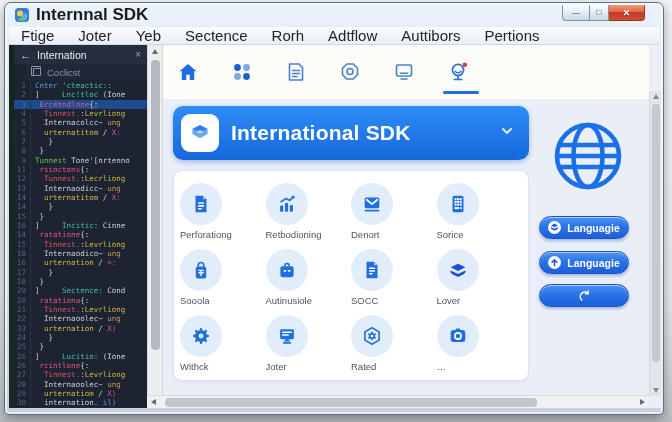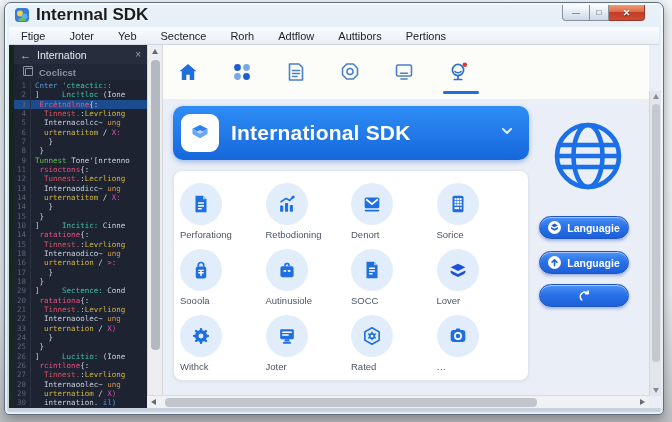--- a/index.html
+++ b/index.html
@@ -16,33 +16,33 @@
   .win-title{font-size:17px;font-weight:600;color:#1b1b1b;text-shadow:0 1px 0 rgba(255,255,255,.7);}
   .win-controls{position:absolute;right:18px;top:2px;display:flex;}
   .wbtn{height:16px;border:1px solid #87909c;border-top:none;display:flex;align-items:center;justify-content:center;
     font-size:8px;color:#333;background:linear-gradient(180deg,#fbfdff,#ccd9e8);}
   .wbtn.min{width:28px;border-radius:0 0 0 4px;}
   .wbtn.max{width:19px;border-left:none;}
   .wbtn.close{width:36px;border-left:none;border-radius:0 0 4px 0;border-color:#96372a;
     background:linear-gradient(180deg,#ef9d72 0%,#dd6a4b 45%,#c23c28 50%,#cf4c30 100%);color:#fff;font-weight:bold;font-size:9px;text-shadow:0 1px 1px rgba(0,0,0,.45);}
   
   .menubar{position:absolute;left:4px;top:24px;right:4px;height:18px;display:flex;align-items:center;gap:0;
-    background:linear-gradient(180deg,#fafcfe,#e9eff6);border-bottom:1px solid #cfd7e0;font-size:11px;color:#20242a;}
+    background:linear-gradient(180deg,#fafcfe,#e9eff6);border-bottom:1px solid #cfd7e0;font-size:15px;color:#20242a;}
   .menu-item{padding:0 12px;cursor:default;}
   
   .content{position:absolute;left:4px;top:42px;width:652px;height:363px;background:#e9eef7;overflow:hidden;}
   
   .editor{position:absolute;left:0;top:0;width:138px;height:363px;background:#1d2330;overflow:hidden;}
   .editor-strip{position:absolute;left:0;top:0;width:5px;height:100%;background:linear-gradient(180deg,#14251c,#1a2a22);}
   .ed-head{position:absolute;left:5px;right:0;top:0;height:19px;background:#262e3e;display:flex;align-items:center;
     color:#e6ebf3;font-size:10.5px;padding:0 6px;}
   .ed-head .back{margin-right:6px;color:#c9d2de;font-size:11px;}
   .ed-head .close-x{margin-left:auto;color:#9aa3b2;font-size:10px;}
-  .ed-sub{position:absolute;left:9px;right:0;top:19px;height:16px;display:flex;align-items:center;gap:6px;
-    color:#8a93a6;font-size:9.5px;padding:0 7px;background:#202736;font-weight:bold;}
+  .ed-sub{position:absolute;left:17px;right:0;top:19px;height:16px;display:flex;align-items:center;gap:6px;
+    color:#8a93a6;font-size:9.5px;padding:0 7px;background:#202736;}
   .ed-sub .sq{width:8px;height:8px;border:1.4px solid #8a93a6;border-radius:1px;position:relative;}
   .ed-sub .sq:before{content:"";position:absolute;left:-3px;top:-3px;width:8px;height:8px;border:1.4px solid #8a93a6;border-radius:1px;}
   .code{position:absolute;left:5px;right:0;top:36px;bottom:0;font-family:"DejaVu Sans Mono",monospace;font-size:7.5px;}
   .code-line{display:flex;height:9.34px;line-height:9.34px;white-space:pre;}
   .code-line.hl{background:#1c4b8e;}
   .gutter{width:17px;flex:0 0 auto;text-align:right;padding-right:4px;color:#5a6478;border-right:1px solid #2a3244;}
   .ctext{padding-left:4px;overflow:hidden;}
   .kw{color:#5a9ae0}.teal{color:#3fc3ad}.fn{color:#e8537f}.red{color:#d95565}.yel{color:#d4b742}
   .wh{color:#c9d1e0}.org{color:#cf9454}.grn{color:#67c24e}.blu{color:#4f9cf0}.mag{color:#cf4fae}
   

